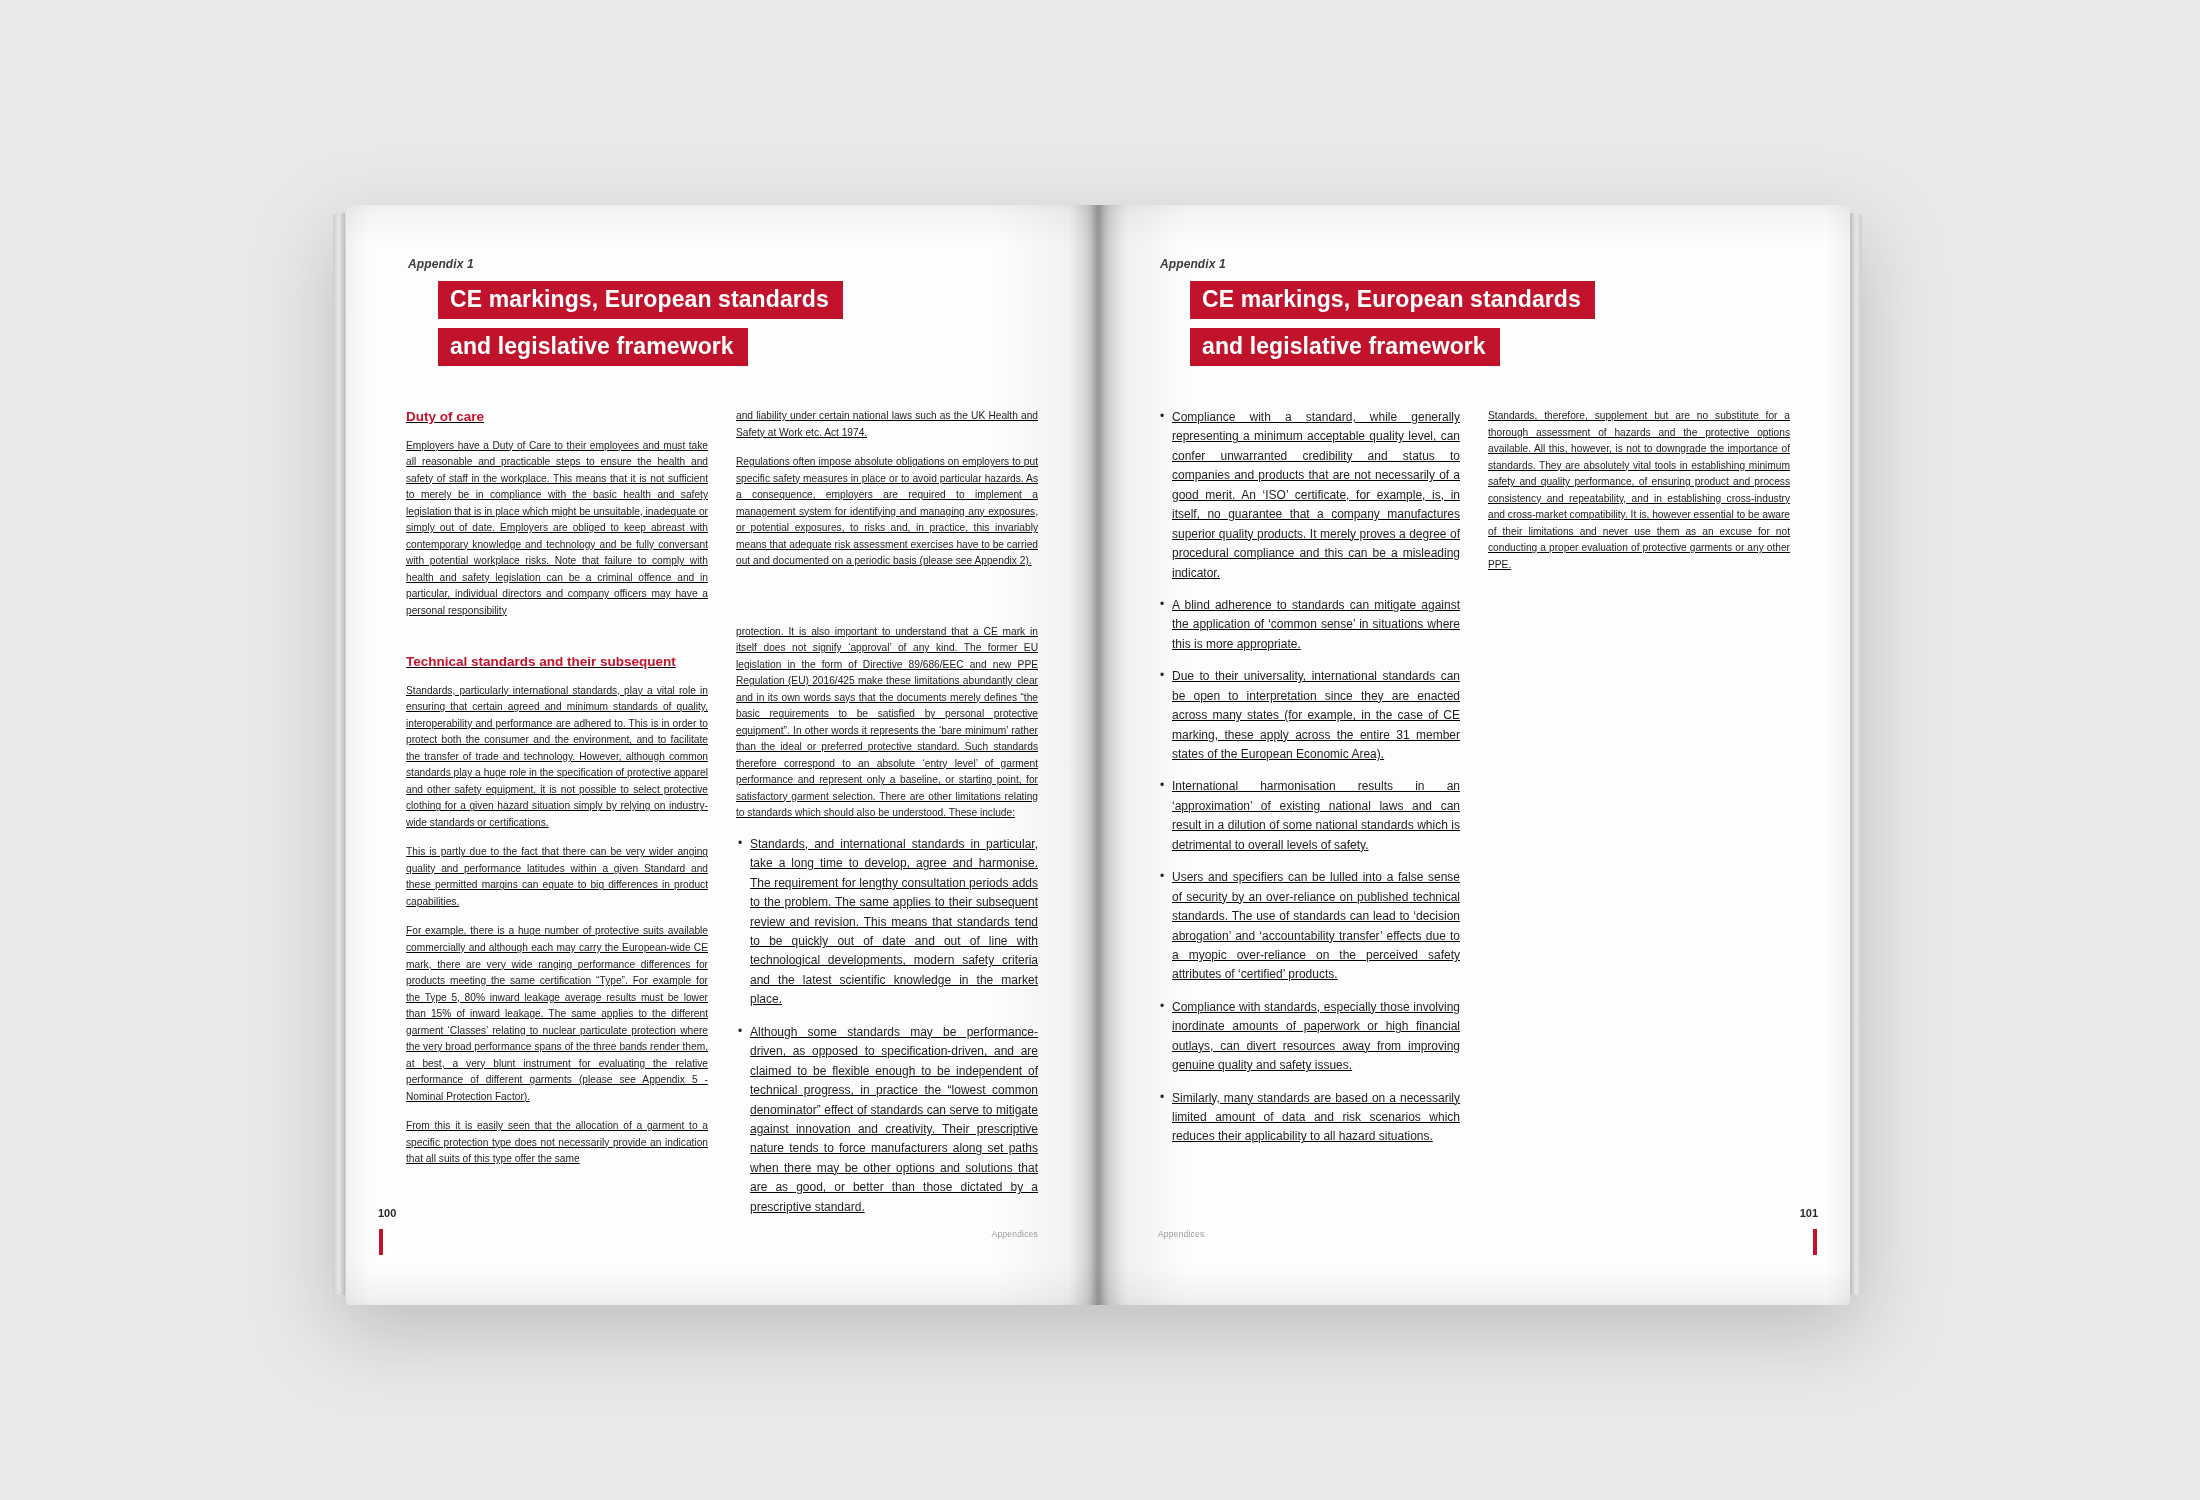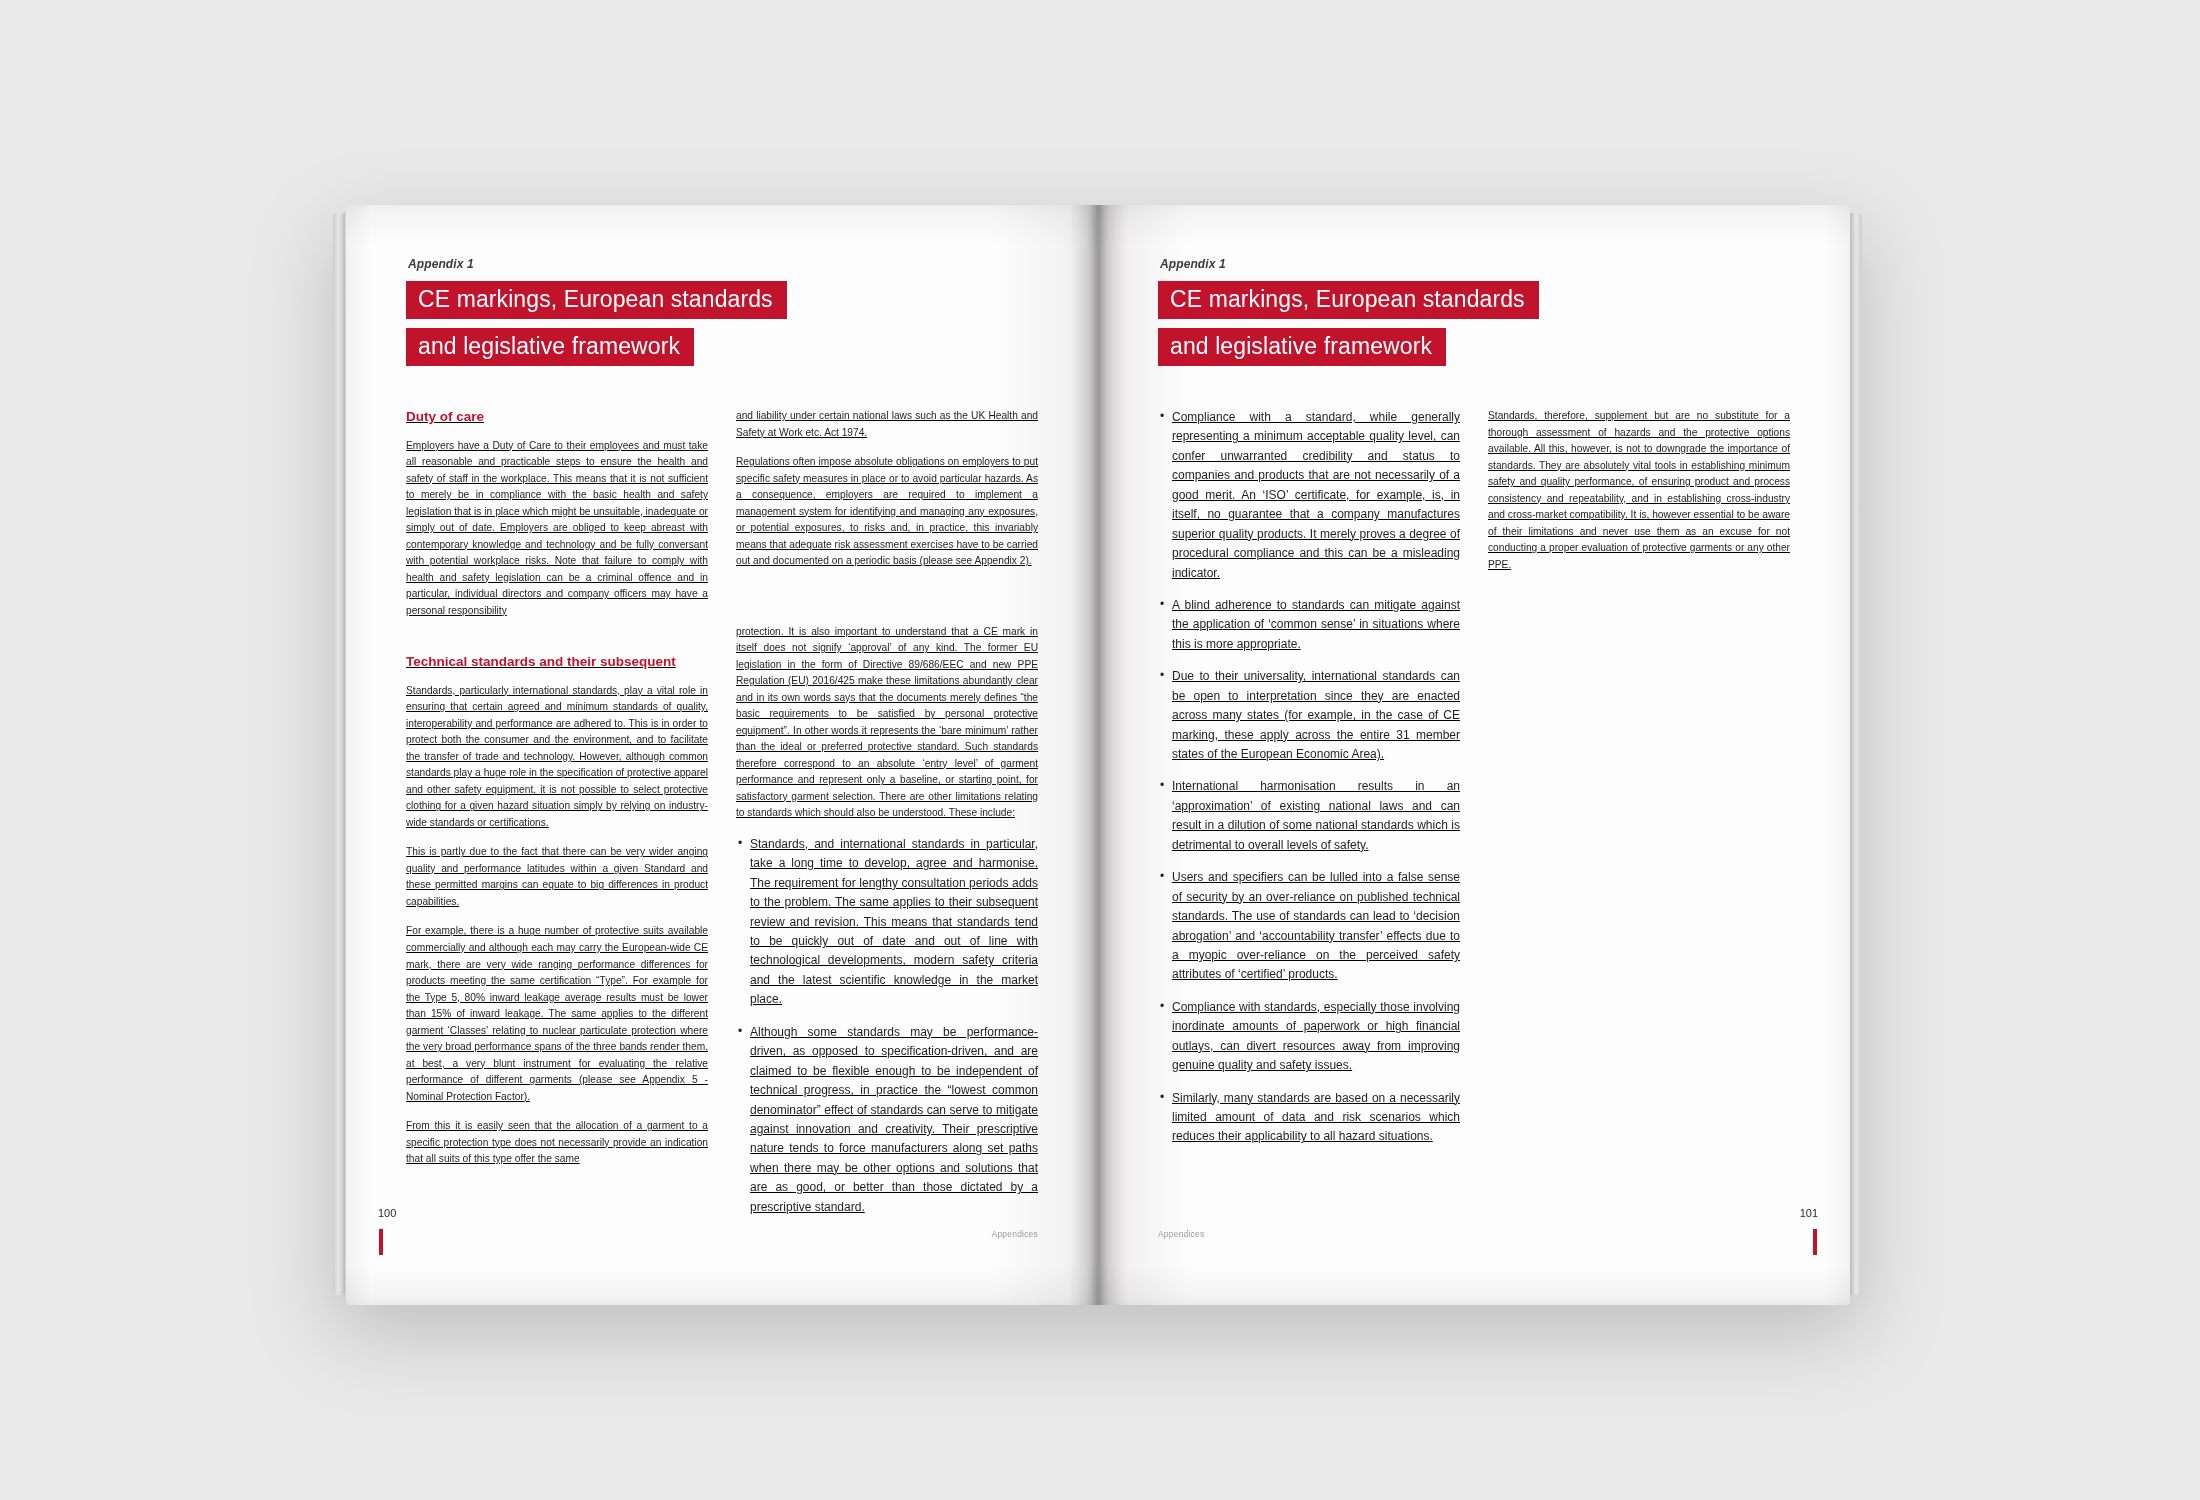--- a/index.html
+++ b/index.html
@@ -81,25 +81,26 @@
     font-size: 12px;
     color: #3b3b3f;
     letter-spacing: .1px;
     margin: 0 0 10px 2px;
   }
   .title-bar {
     display: inline-block;
     background: #c1142c;
     color: #ffffff;
     font-size: 23px;
-    font-weight: normal;
+    font-weight: bold;
     letter-spacing: .1px;
     padding: 7px 14px 8px 12px;
     line-height: 1;
     margin-bottom: 9px;
+    margin-left: 32px;
   }
   .title-bar.second { margin-bottom: 0; }
 
   .cols {
     display: flex;
     gap: 28px;
     margin-top: 42px;
   }
   .col { width: 302px; text-decoration: underline; }
 
@@ -145,21 +146,21 @@
     color: #1f1f22;
     font-size: 12px;
   }
   ul.bullets li:last-child { margin-bottom: 0; }
 
   
   .folio {
     position: absolute;
     bottom: 86px;
     font-size: 11px;
-    font-weight: normal;
+    font-weight: bold;
     color: #2a2a2d;
   }
   .folio.left-folio { left: 32px; }
   .folio.right-folio { right: 32px; }
 
   .running-foot {
     position: absolute;
     bottom: 66px;
     font-size: 8.5px;
     color: #9b9b9f;

